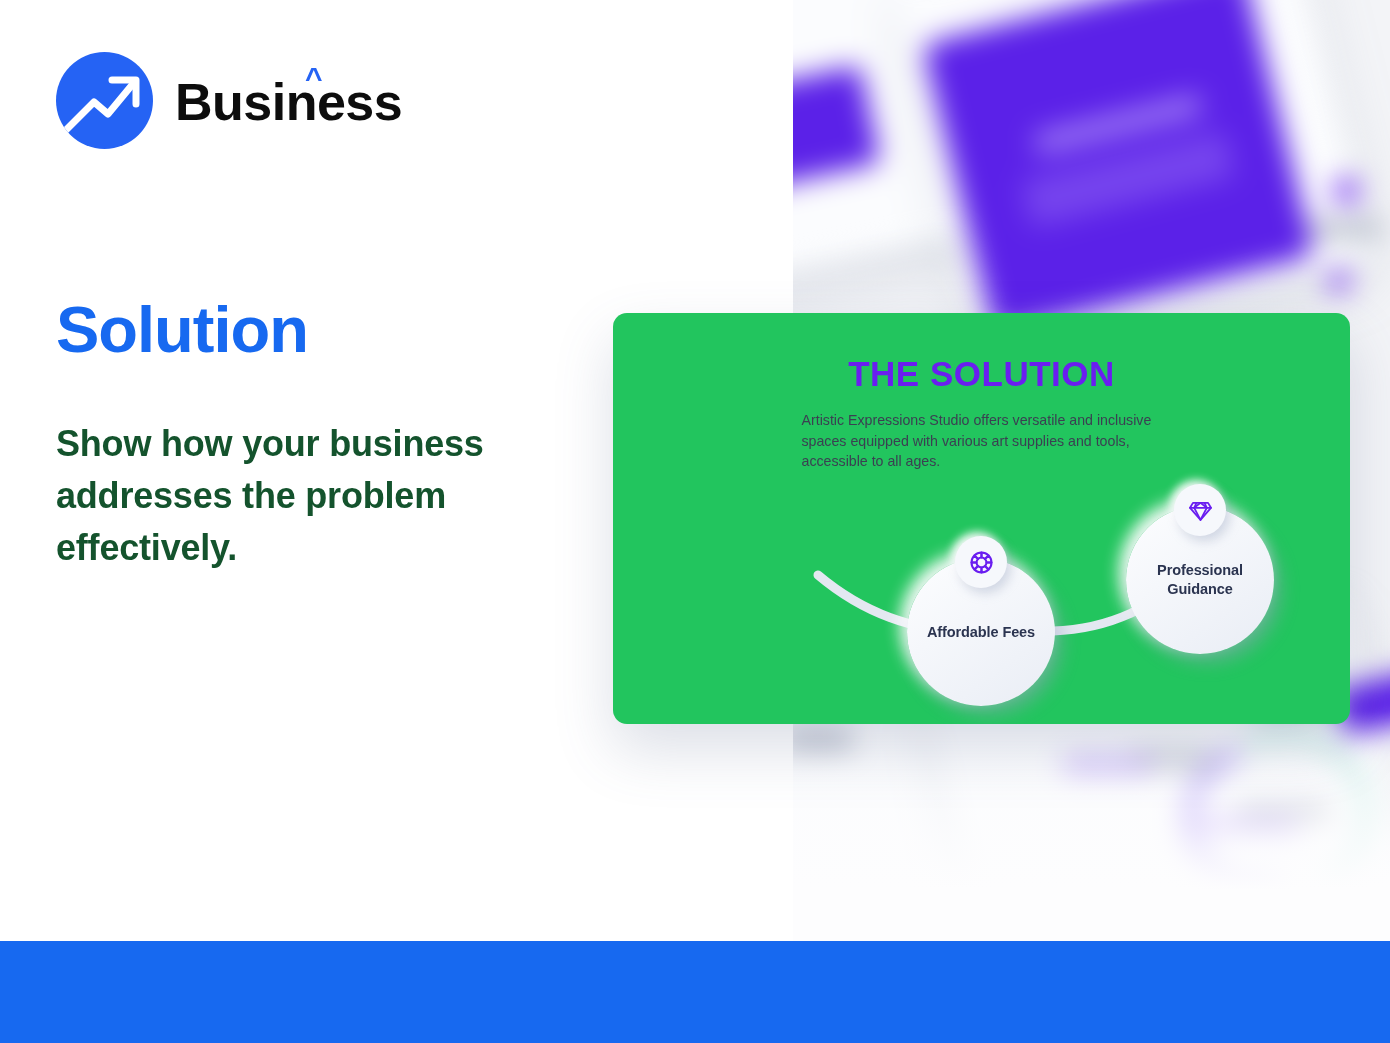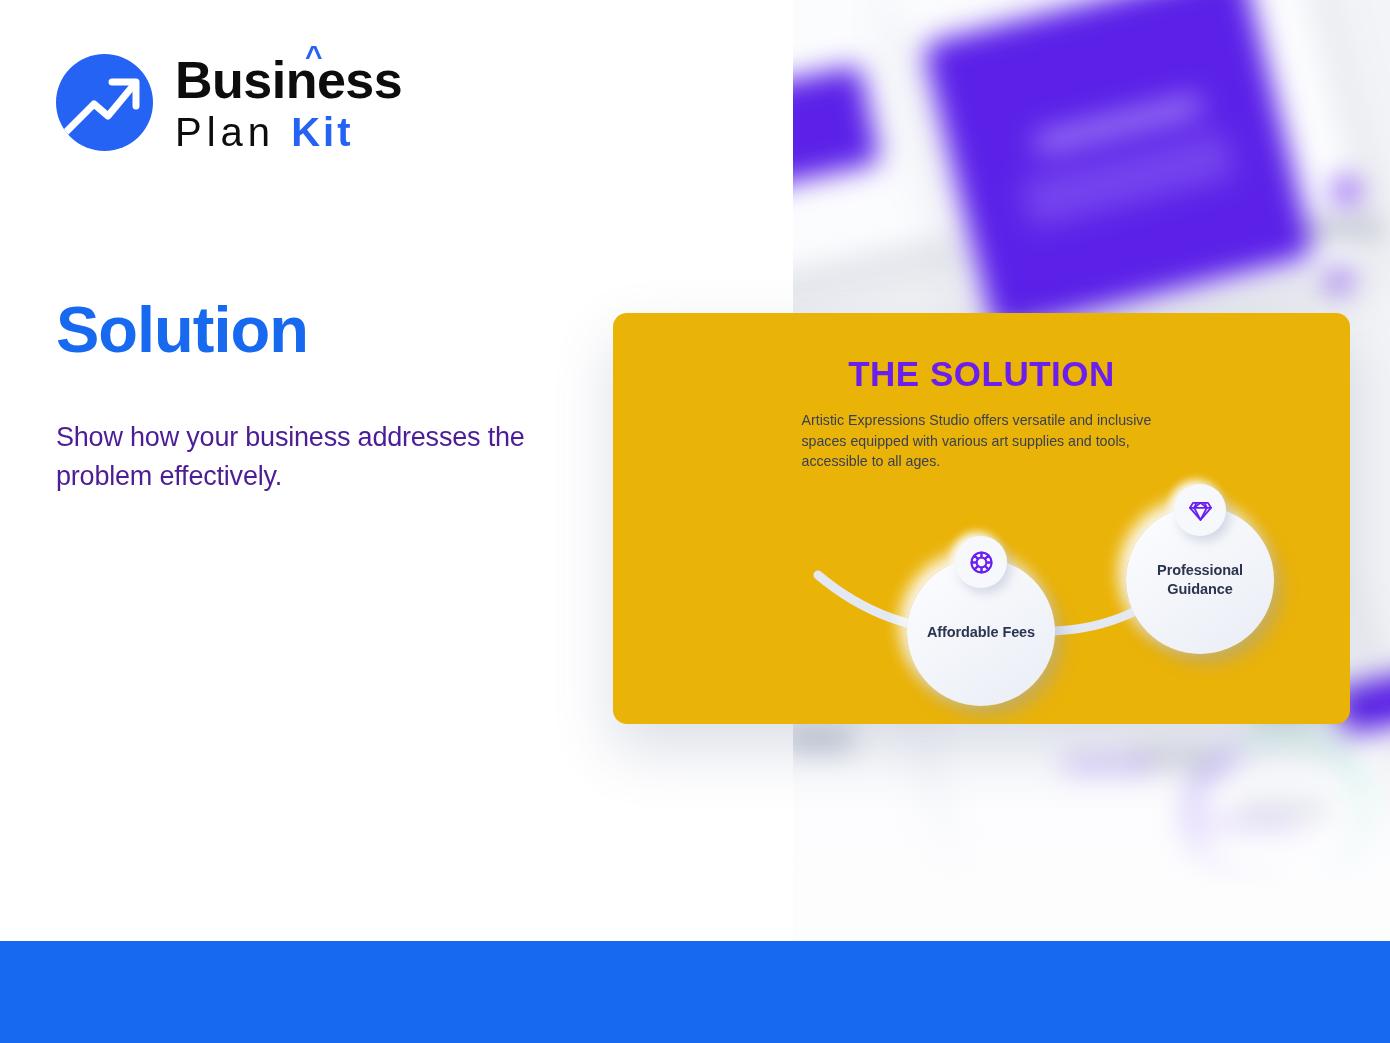--- a/index.html
+++ b/index.html
@@ -85,24 +85,24 @@
     color: #1769f0;
     letter-spacing: -1px;
   }
 
   .body-copy {
     position: absolute;
     left: 56px; top: 418px;
     width: 520px;
   }
   .body-copy p {
-    font-size: 27px;
-    font-weight: 400;
+    font-size: 36px;
+    font-weight: 700;
     line-height: 1.44;
-    color: #4c1d95;
+    color: #14532d;
     letter-spacing: -0.2px;
   }
   .body-copy p + p { margin-top: 36px; }
 
   
   .right-bg {
     position: absolute;
     left: 793px; top: 0;
     width: 597px; height: 941px;
     background: #f3f4f7;
@@ -140,21 +140,21 @@
     position: absolute;
     left: 0; bottom: 0; width: 100%; height: 230px;
     background: linear-gradient(to bottom, rgba(255,255,255,0), #fdfdfe 78%);
   }
 
   
   .solution-card {
     position: absolute;
     left: 613px; top: 313px;
     width: 737px; height: 411px;
-    background: #eab308;
+    background: #22c55e;
     border-radius: 14px;
     box-shadow: 0 26px 60px rgba(80,95,135,.20);
     z-index: 5;
     overflow: hidden;
   }
 
   .card-title {
     position: absolute;
     top: 41px; left: 0; right: 0;
     text-align: center;
@@ -272,23 +272,20 @@
       <div class="brand-mark">
         <svg viewBox="0 0 97 97" width="97" height="97" aria-hidden="true">
           <path d="M10 78 L38 50 L52 62 L76 33" stroke="#ffffff" stroke-width="7" fill="none" stroke-linecap="round" stroke-linejoin="round"></path>
           <path d="M56 28 L80 28 L80 52" stroke="#ffffff" stroke-width="7" fill="none" stroke-linecap="round" stroke-linejoin="round"></path>
         </svg>
       </div>
       <div class="brand-word">
         <div class="line1">
           <span>Business</span>
           <span class="hat">^</span>
-        </div>
-        <div class="line2">
-          <span>Plan </span><span class="kit">Kit</span>
         </div>
       </div>
     </div>
 
     <h1 class="page-title">Solution</h1>
 
     <div class="body-copy">
       <p>Show how your business addresses the problem effectively.</p>
     </div>
   </div>

